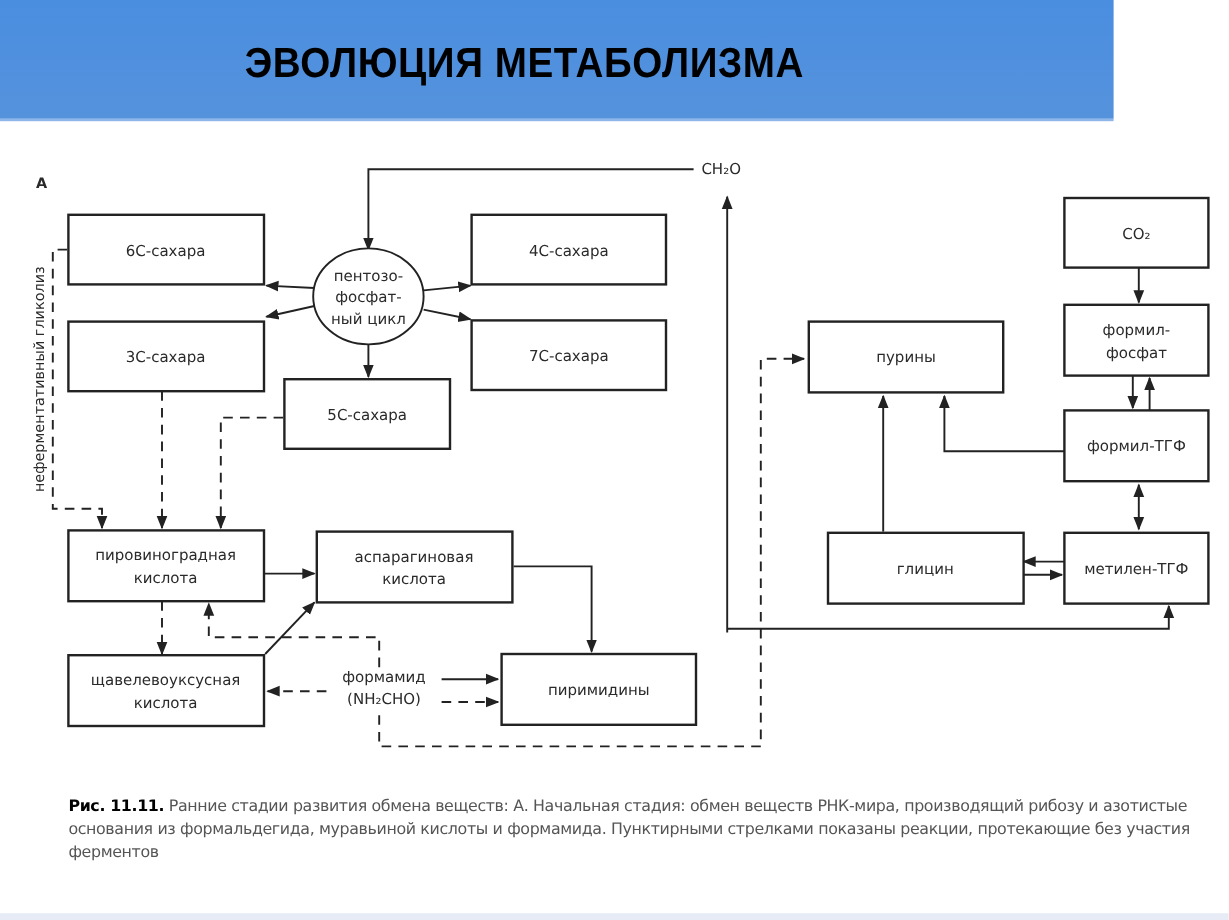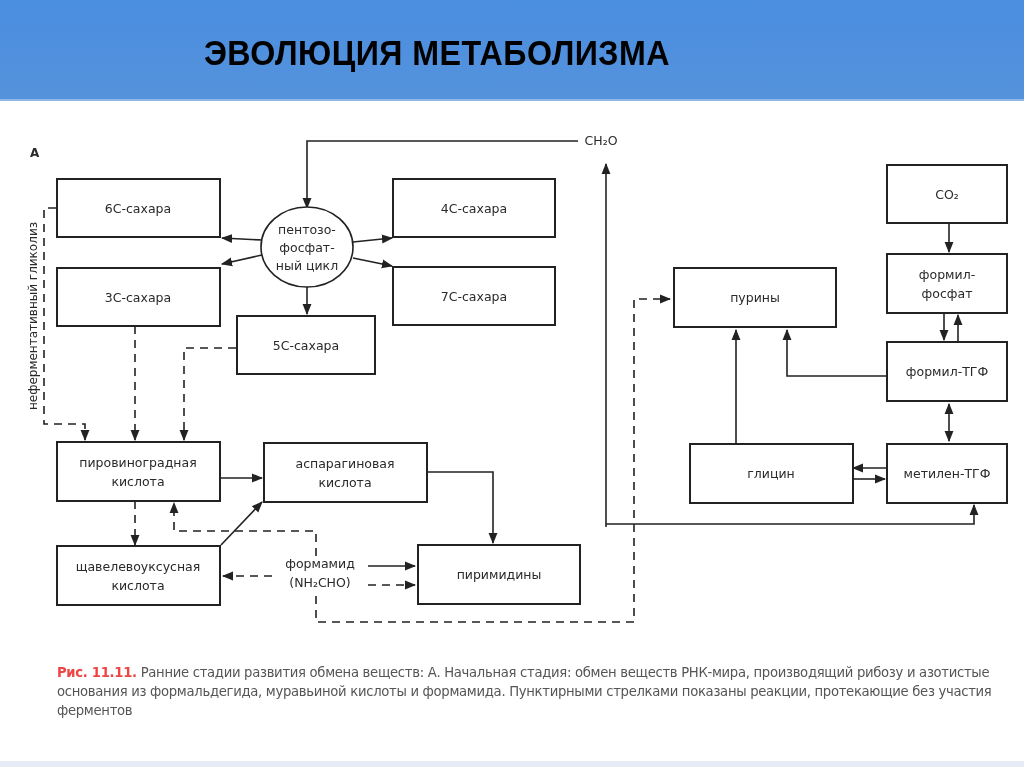--- a/index.html
+++ b/index.html
@@ -3,42 +3,42 @@
   <meta charset="utf-8">
   <style>
     html, body { margin: 0; padding: 0; }
     body {
       width: 1024px; height: 767px; overflow: hidden;
       background: #ffffff;
       font-family: "DejaVu Sans", sans-serif;
       position: relative;
     }
     .header {
-      position: absolute; left: 0; top: 0; width: 1024px; height: 99px;
+      position: absolute; left: 0; top: 0; width: 928px; height: 99px;
       background: linear-gradient(#4a8ee0, #5592dc);
       border-bottom: 2px solid #8fb6e8;
     }
     .title {
       position: absolute; left: 204px; top: 33px;
       font-family: "Liberation Sans", sans-serif;
       font-weight: bold; font-size: 35px; color: #000;
       letter-spacing: 0.5px;
       transform: scaleX(0.92); transform-origin: left top;
     }
     svg#diagram { position: absolute; left: 0; top: 0; }
     .box { fill: #fff; stroke: #222; stroke-width: 2; }
     .lbl { font-family: "DejaVu Sans", sans-serif; font-size: 12.5px; fill: #2a2a2a; text-anchor: middle; }
     .solid { fill: none; stroke: #222; stroke-width: 1.6; }
     .dash { fill: none; stroke: #222; stroke-width: 1.6; stroke-dasharray: 8 6; }
     .caption {
       position: absolute; left: 57px; top: 663px; width: 950px;
       font-family: "DejaVu Sans", sans-serif; font-size: 13.2px; line-height: 19px;
       color: #555; letter-spacing: -0.3px;
     }
-    .caption .fig { color: #ef4444; font-weight: bold; }
+    .caption .fig { color: #000000; font-weight: bold; }
     .footer-bar {
       position: absolute; left: 0; top: 761px; width: 1024px; height: 6px;
       background: #e6ebf5;
     }
   </style>
 </head>
 <body>
 
 <div class="header">
   <div class="title">ЭВОЛЮЦИЯ МЕТАБОЛИЗМА</div>

